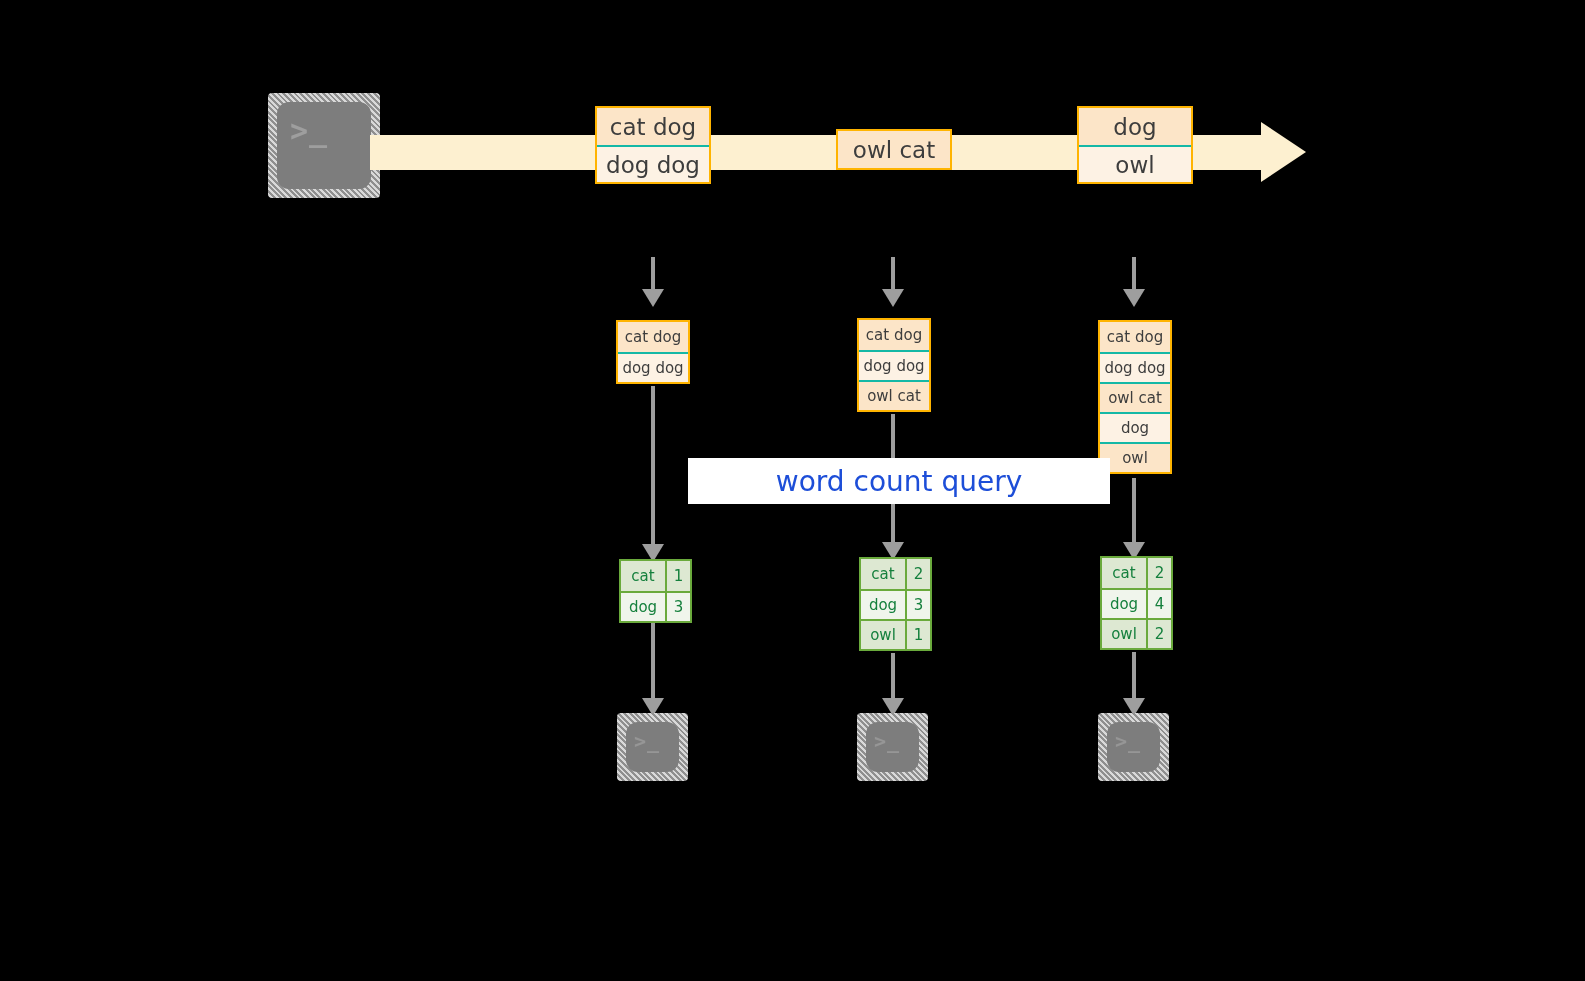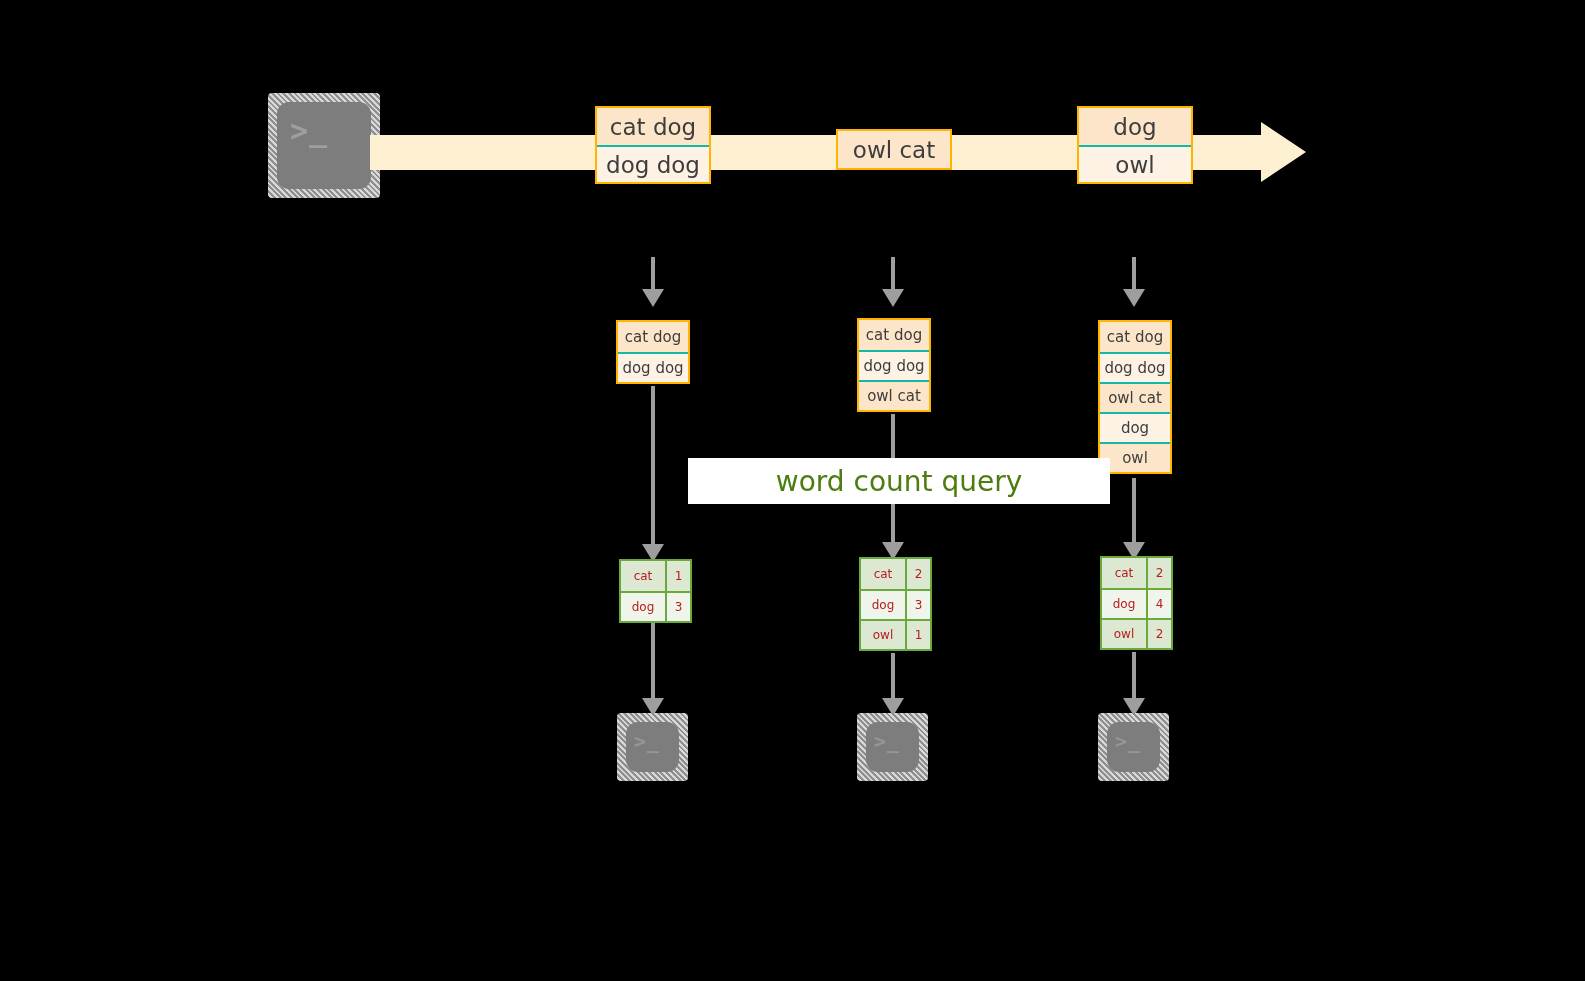--- a/index.html
+++ b/index.html
@@ -118,22 +118,22 @@
     height: 30px;
   }
   .restable .rrow + .rrow {
     border-top: 2px solid #6aaa3c;
   }
   .restable .cell {
     box-sizing: border-box;
     display: flex;
     align-items: center;
     justify-content: center;
-    font-size: 12px;
-    color: #b91c1c;
+    font-size: 15px;
+    color: #15803d;
   }
   .restable .cell.word {
     width: 46px;
     border-right: 2px solid #6aaa3c;
   }
   .restable .cell.count {
     width: 23px;
   }
   .restable .rrow.shade-a .cell { background: #dde8d2; }
   .restable .rrow.shade-b .cell { background: #f0f5ec; }
@@ -159,21 +159,21 @@
     border-top: 18px solid #9e9e9e;
   }
 
   
   .query-label {
     position: absolute;
     background: #ffffff;
     display: flex;
     align-items: center;
     justify-content: center;
-    color: #4d7c0f;
+    color: #1d4ed8;
     font-size: 28px;
     white-space: nowrap;
   }
 </style>
 </head>
 <body>
 
 <div id="stage">
 
   <div class="terminal big" style="left:268px; top:93px; width:112px; height:105px;">

